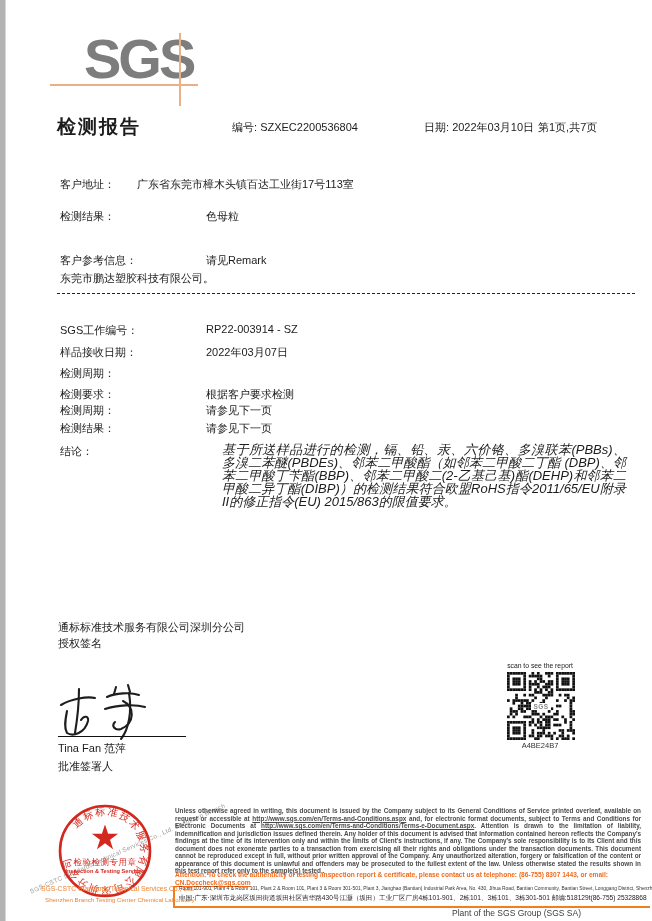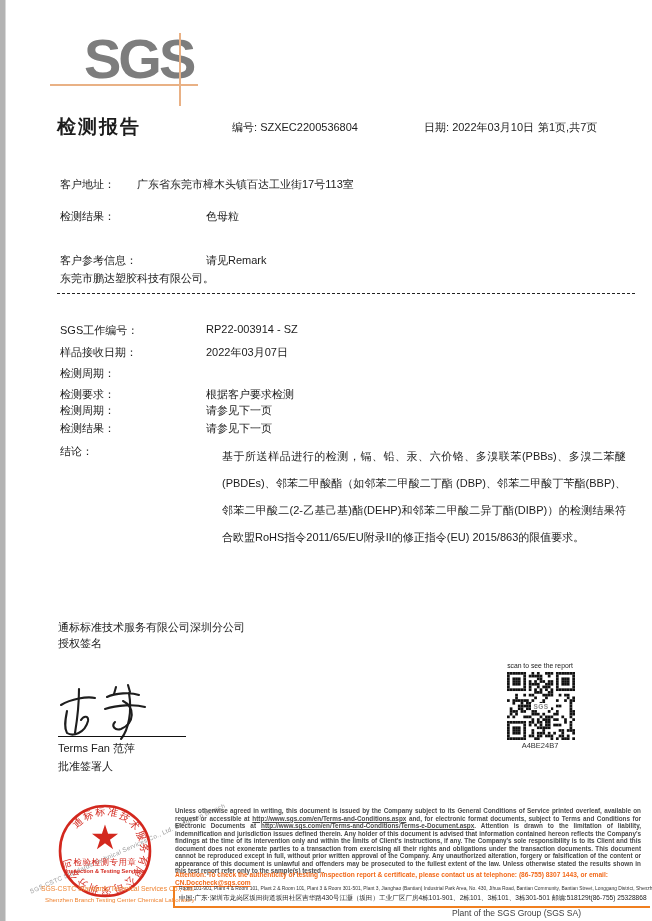--- a/index.html
+++ b/index.html
@@ -19,21 +19,21 @@
   .page-info{position:absolute;left:538px;top:2px;}
   
   .frow{position:absolute;left:60px;width:580px;height:16px;font-size:11px;}
   .frow .lbl{position:absolute;left:0;top:0;}
   .val-a{position:absolute;left:77px;top:0;}
   .val-b{position:absolute;left:146px;top:0;}
   .note{position:absolute;left:60px;top:271px;font-size:11px;}
   .dashline{position:absolute;left:57px;top:293px;width:578px;border-top:1.5px dashed #222;}
   
   .concl-lbl{position:absolute;left:60px;top:444px;font-size:11px;}
-  .concl-text{position:absolute;left:222px;top:443px;width:404px;font-size:11px;line-height:27px;text-align:justify;}
+  .concl-text{position:absolute;left:222px;top:443px;width:404px;font-size:13px;line-height:13px;text-align:justify;font-style:italic;}
   
   .sig-company{position:absolute;left:58px;top:620px;font-size:11px;}
   .sig-auth{position:absolute;left:58px;top:636px;font-size:11px;}
   .sig-svg{position:absolute;left:55px;top:681px;}
   .sig-line{position:absolute;left:58px;top:736px;width:128px;border-top:1.6px solid #111;}
   .sig-name{position:absolute;left:58px;top:741px;font-size:11px;}
   .sig-role{position:absolute;left:58px;top:759px;font-size:11px;}
   
   .qr-caption{position:absolute;left:478px;top:662px;width:124px;text-align:center;font-size:6.8px;color:#222;}
   .qr-box{position:absolute;left:507px;top:672px;width:68px;height:68px;}
@@ -134,21 +134,21 @@
       <path d="M12,30 C10,40 9,47 12,52 C18,56 30,52 33,40 C34,35 29,34 26,39"></path>
       <path d="M52,16 C60,12 76,11 84,14"></path>
       <path d="M61,6 L59,13"></path>
       <path d="M73,4 L75,11"></path>
       <path d="M50,28 C62,24 80,23 90,26"></path>
       <path d="M68,20 C80,26 80,42 66,48 C60,50 56,45 60,41"></path>
       <path d="M74,12 C77,30 74,48 66,58"></path>
     </g>
   </svg>
   <div class="sig-line"></div>
-  <div class="sig-name">Terms Fan 范萍</div>
+  <div class="sig-name">Tina Fan 范萍</div>
   <div class="sig-role">批准签署人</div>
 
   <div class="qr-caption">scan to see the report</div>
   <div class="qr-box">
     <svg id="qrsvg" width="68" height="68" viewBox="0 0 68 68">
         <rect x="0.00" y="0.00" width="2.72" height="2.72" fill="#111"></rect>
         <rect x="2.72" y="0.00" width="2.72" height="2.72" fill="#111"></rect>
         <rect x="5.44" y="0.00" width="2.72" height="2.72" fill="#111"></rect>
         <rect x="8.16" y="0.00" width="2.72" height="2.72" fill="#111"></rect>
         <rect x="10.88" y="0.00" width="2.72" height="2.72" fill="#111"></rect>

